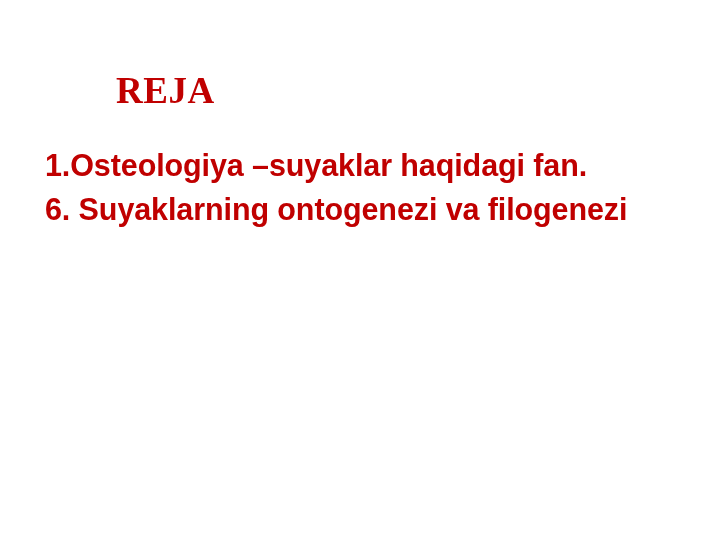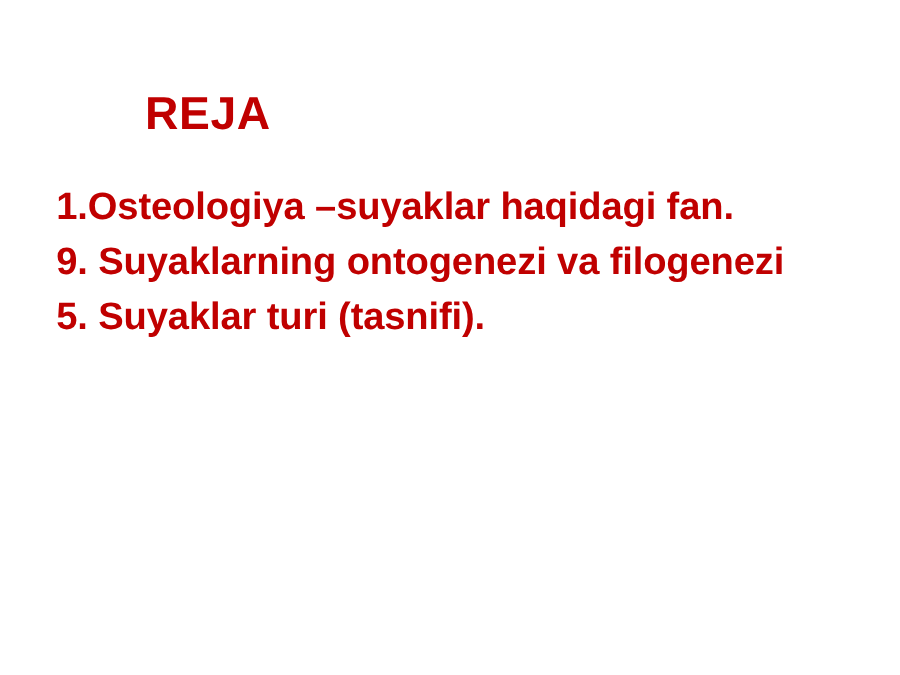--- a/index.html
+++ b/index.html
@@ -23,20 +23,21 @@
   .slide-title {
     position: absolute;
     left: 116px;
     top: 72px;
     font-size: 37px;
     font-weight: bold;
     color: #C00000;
     letter-spacing: 0.5px;
     line-height: 1.05;
     white-space: nowrap;
+    font-family: Liberation Serif, serif;
   }
   .body-block {
     position: absolute;
     left: 45px;
     top: 143px;
     width: 640px;
   }
   .body-line {
     font-size: 30.5px;
     font-weight: bold;
@@ -48,17 +49,16 @@
 </style>
 </head>
 <body>
 
 <div class="slide">
 
   <div class="slide-title">REJA</div>
 
   <div class="body-block">
     <div class="body-line">1.Osteologiya –suyaklar haqidagi fan.</div>
-    <div class="body-line">9. Suyaklarning ontogenezi va filogenezi</div>
-    <div class="body-line">5. Suyaklar turi (tasnifi).</div>
+    <div class="body-line">6. Suyaklarning ontogenezi va filogenezi</div>
   </div>
 
 </div>
 
 </body></html>

